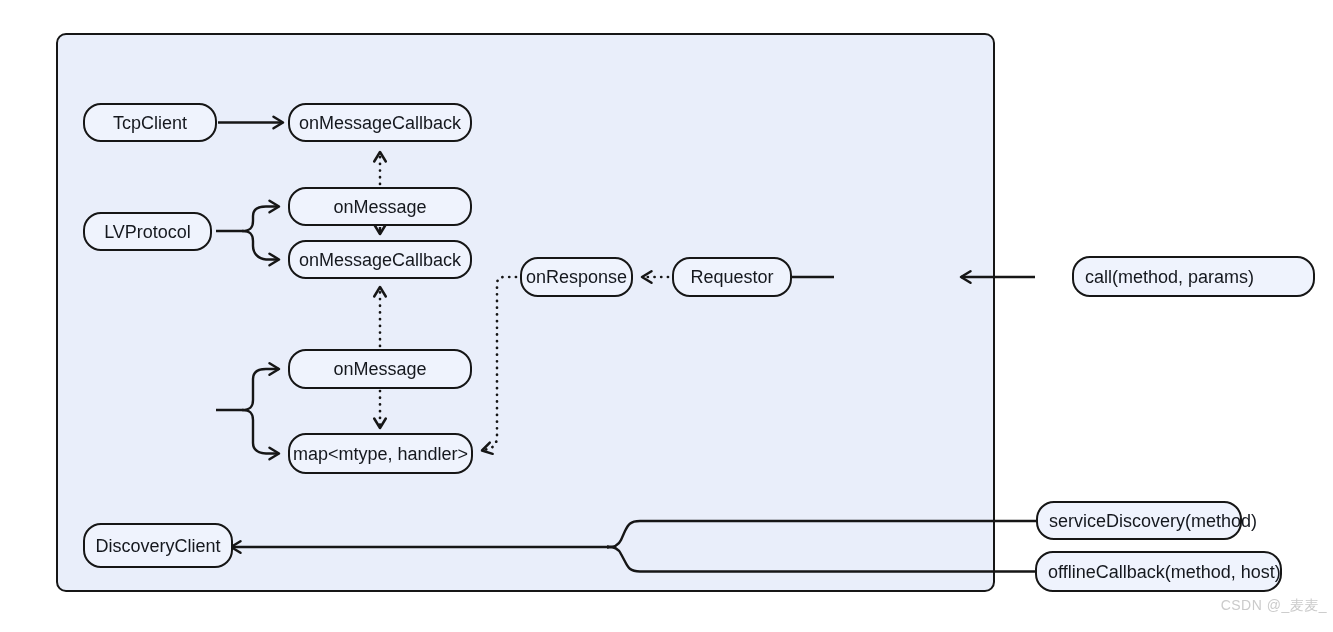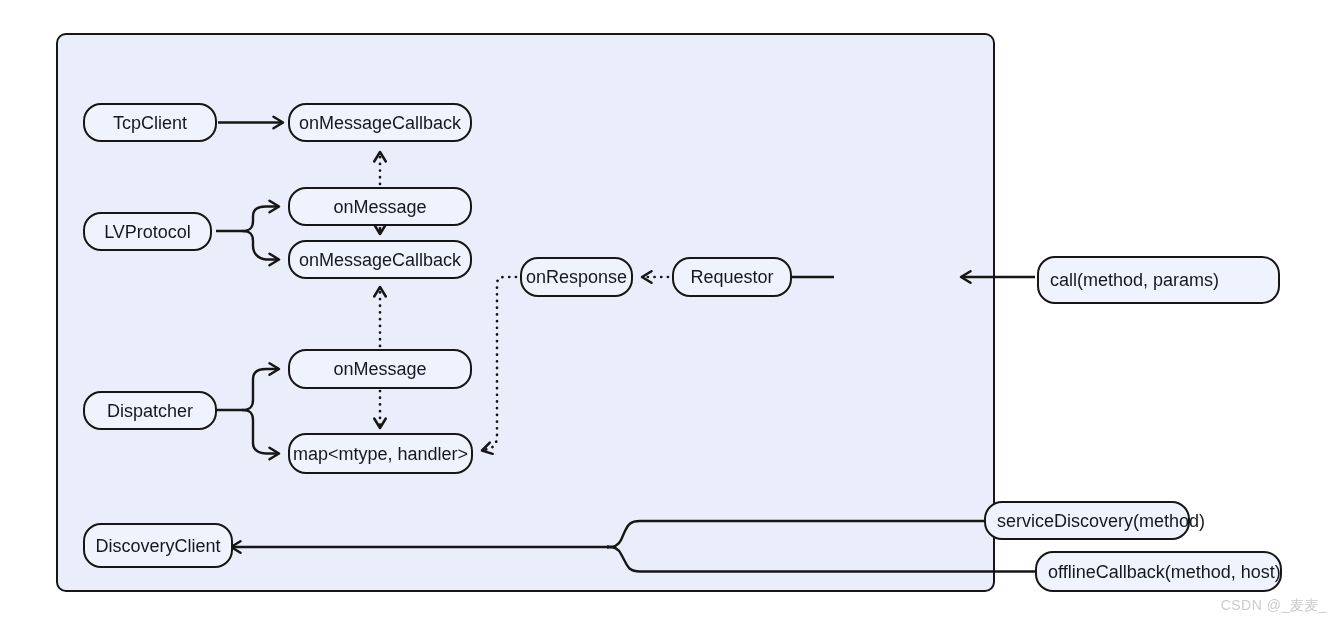--- a/index.html
+++ b/index.html
@@ -85,29 +85,28 @@
 
   <div class="node" style="left:83px;top:212px;width:129px;height:39px">LVProtocol</div>
 
   <div class="node" style="left:288px;top:240px;width:184px;height:39px">onMessageCallback</div>
 
   <div class="node" style="left:520px;top:257px;width:113px;height:40px">onResponse</div>
 
   <div class="node" style="left:672px;top:257px;width:120px;height:40px">Requestor</div>
 
 
-  <div class="node left" style="left:1037px;top:256px;width:243px;height:48px">call(method, params)</div>
+  <div class="node left" style="left:1072px;top:256px;width:243px;height:41px">call(method, params)</div>
 
   <div class="node" style="left:288px;top:349px;width:184px;height:40px">onMessage</div>
 
-  <div class="node" style="left:83px;top:391px;width:134px;height:39px">Dispatcher</div>
 
   <div class="node" style="left:288px;top:433px;width:185px;height:41px">map&lt;mtype, handler&gt;</div>
 
   <div class="node" style="left:83px;top:523px;width:150px;height:45px">DiscoveryClient</div>
 
-  <div class="node left" style="left:984px;top:501px;width:206px;height:39px">serviceDiscovery(method)</div>
+  <div class="node left" style="left:1036px;top:501px;width:206px;height:39px">serviceDiscovery(method)</div>
 
   <div class="node left" style="left:1035px;top:551px;width:247px;height:41px">offlineCallback(method, host)</div>
 
   <div class="watermark">CSDN @_麦麦_</div>
 
 </div>
 
 </body></html>

